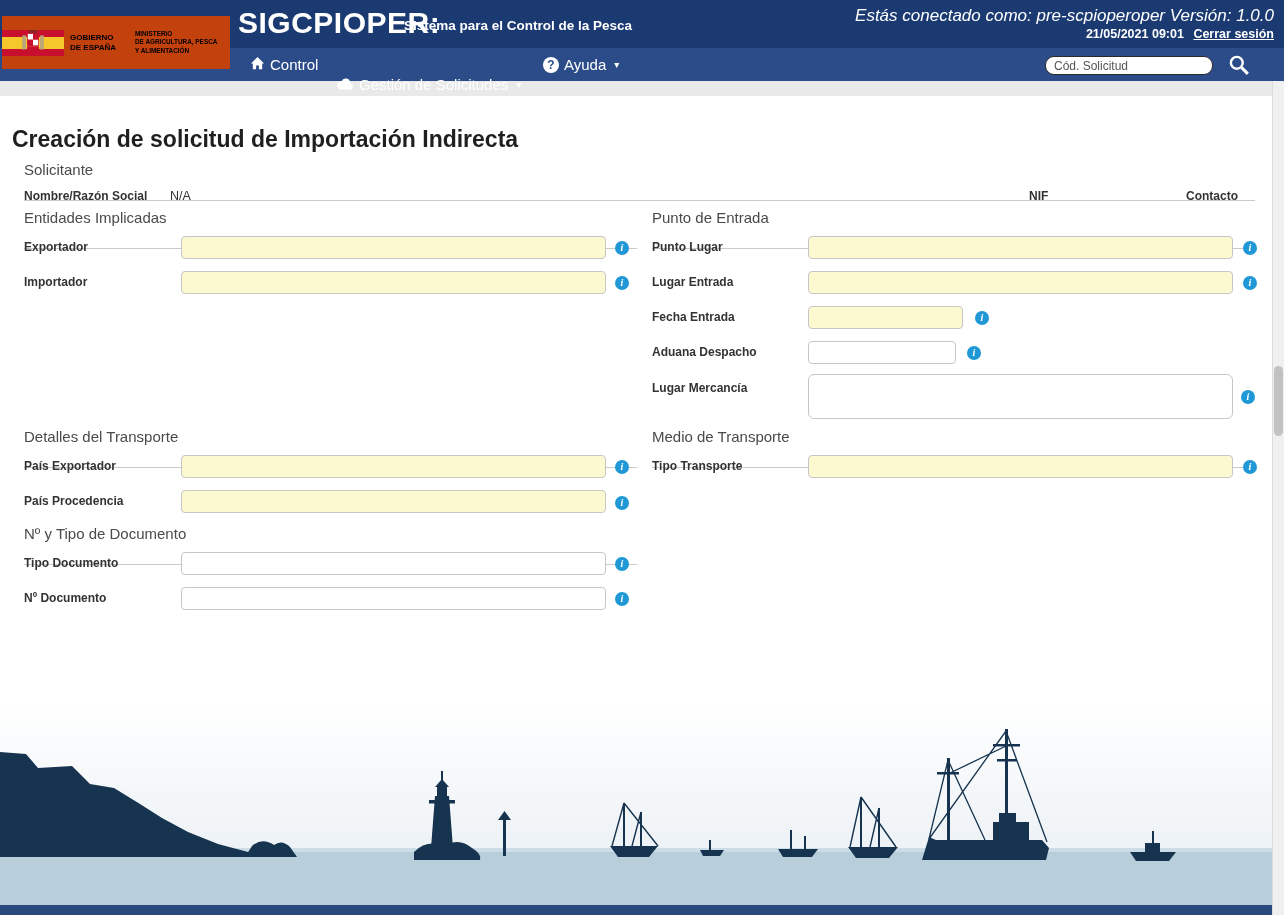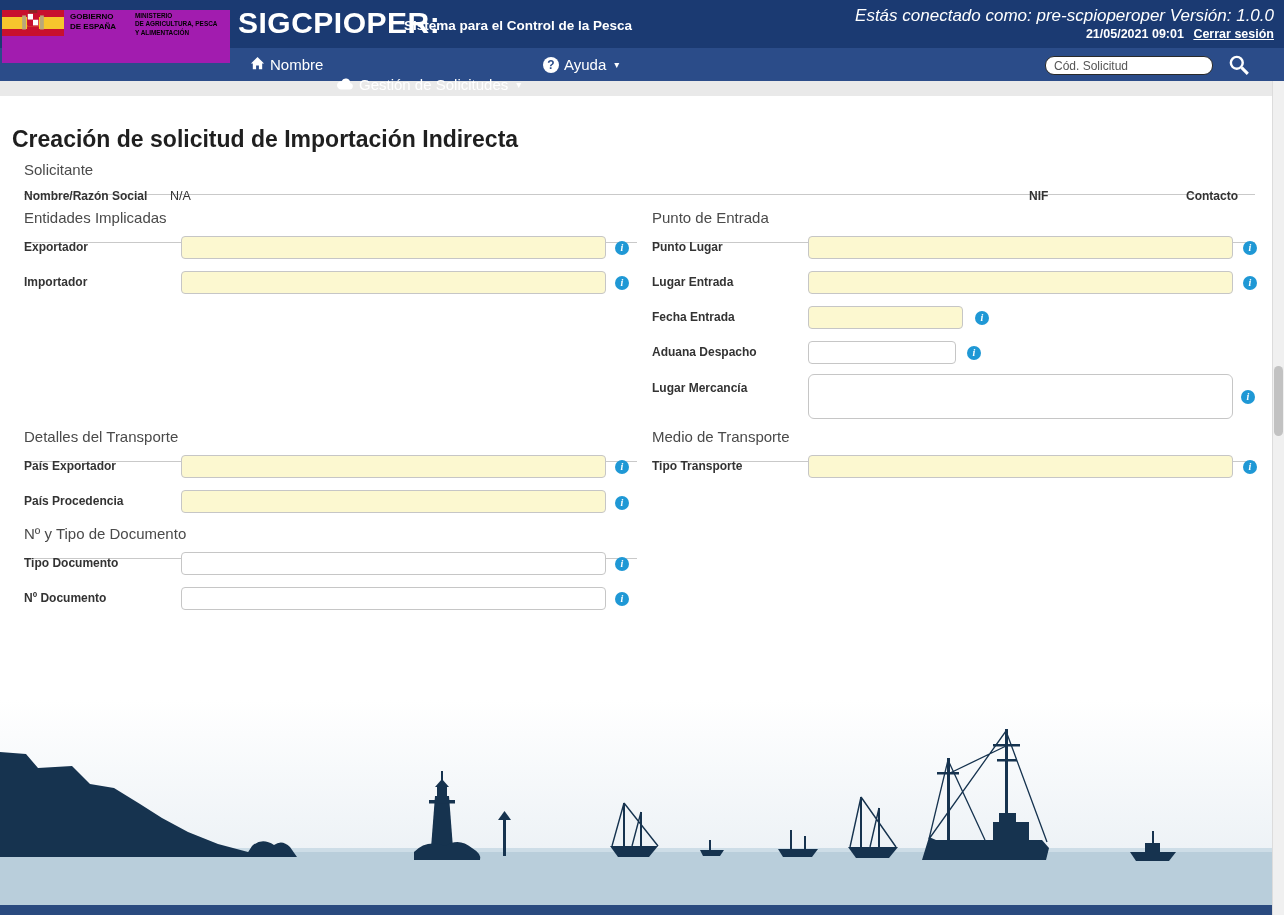--- a/index.html
+++ b/index.html
@@ -5,21 +5,21 @@
   * { margin:0; padding:0; box-sizing:border-box; }
   html,body { background:#fff; }
   body { font-family:"Liberation Sans", sans-serif; }
   .stage { position:relative; width:1284px; height:915px; overflow:hidden; background:#fff; }
 
   
   .header-top { position:absolute; left:0; top:0; width:1284px; height:48px; background:#1b3a72; }
   .nav-bar    { position:absolute; left:0; top:48px; width:1284px; height:33px; background:#2b4c89; }
   .gray-strip { position:absolute; left:0; top:81px; width:1284px; height:15px; background:#e9e9e9; }
 
-  .logo { position:absolute; left:2px; top:10px; width:228px; height:53px; background:#a21caf; display:flex; align-items:flex-start; z-index:5; }
+  .logo { position:absolute; left:2px; top:16px; width:228px; height:53px; background:#c2410c; display:flex; align-items:center; z-index:5; }
   .logo .flag { width:62px; position:relative; background:linear-gradient(180deg,#c8102e 0 26%,#f6c62d 26% 74%,#c8102e 74% 100%); display:flex; align-items:center; justify-content:center; }
   .logo .vdiv { width:1px; background:#3a3000; }
   .logo .ltxt { display:flex; flex-direction:column; justify-content:center; padding:2px 5px; color:#000; font-weight:bold; }
   .logo .gob  { font-size:8px;   line-height:1.25; width:64px; }
   .logo .min  { font-size:6.4px; line-height:1.3;  width:98px; }
 
   .app-title    { position:absolute; left:238px; top:6px; color:#fff; font-size:30px; font-weight:bold; letter-spacing:.5px; }
   .app-subtitle { position:absolute; left:404px; top:18px; color:#fff; font-size:13.5px; font-weight:bold; }
 
   .session-line1 { position:absolute; right:10px; top:6px;  color:#fff; font-size:17px; font-style:italic; }
@@ -30,21 +30,21 @@
   .nav-item .caret { font-size:10px; margin-left:3px; }
   .help-circle { width:16px; height:16px; border-radius:50%; background:#fff; color:#2b4c89; font-size:12px; font-weight:bold; text-align:center; line-height:16px; }
 
   .search-box { position:absolute; left:1045px; top:56px; width:168px; height:19px; border:1px solid #2a2a2a; border-radius:9px; background:#fff; font-size:12px; padding:0 8px; color:#333; }
   .search-box::placeholder { color:#555; }
   .search-icon { position:absolute; left:1228px; top:54px; width:22px; height:22px; cursor:pointer; }
 
   
   .page-title { position:absolute; left:12px; top:126px; font-size:23px; font-weight:bold; color:#1f1f1f; }
 
-  .sec-head { position:absolute; font-size:15px; color:#4a4a4a; padding-bottom:16px; border-bottom:1px solid #c9c9c9; }
+  .sec-head { position:absolute; font-size:15px; color:#4a4a4a; padding-bottom:22px; border-bottom:1px solid #c9c9c9; }
 
   .field-label { position:absolute; font-size:12px; font-weight:bold; color:#333; }
   .plain-text  { position:absolute; font-size:12.5px; color:#333; }
 
   .tb { position:absolute; height:23px; border:1px solid #c6c6c6; border-radius:4px; background:#fff; font-size:12px; padding:0 6px; }
   .tb.req { background:#fcf8d0; }
   .ta { position:absolute; border:1px solid #c6c6c6; border-radius:6px; background:#fff; font-size:12px; padding:3px 6px; resize:none; }
 
   .info { position:absolute; width:14px; height:14px; border-radius:50%; background:#1f98d5; color:#fff; font-size:10px; font-weight:bold; font-style:italic; font-family:"Liberation Serif", serif; text-align:center; line-height:14px; cursor:pointer; }
 
@@ -97,21 +97,21 @@
     <span>21/05/2021 09:01</span>
     <span class="logout-link">Cerrar sesión</span>
   </div>
 
   <div class="nav-item" style="left:250px;">
     <span>
       <svg width="15" height="15" viewBox="0 0 16 16">
           <path fill="#fff" d="M8 1 L15 8 H13 V14 H9.5 V10 H6.5 V14 H3 V8 H1 Z"></path>
         </svg>
     </span>
-    <span>Nombre</span>
+    <span>Control</span>
   </div>
 
   <div class="nav-item" style="left:335px;margin-top:20px;">
     <span>
       <svg width="19" height="13" viewBox="0 0 20 14">
           <path fill="#fff" d="M6 13.5 h9.5 a3.6 3.6 0 0 0 .7-7.1 A4.9 4.9 0 0 0 6.8 4.6 A3.9 3.9 0 0 0 6 13.5 z"></path>
         </svg>
     </span>
     <span>Gestión de Solicitudes</span>
     <span class="caret">▾</span>

